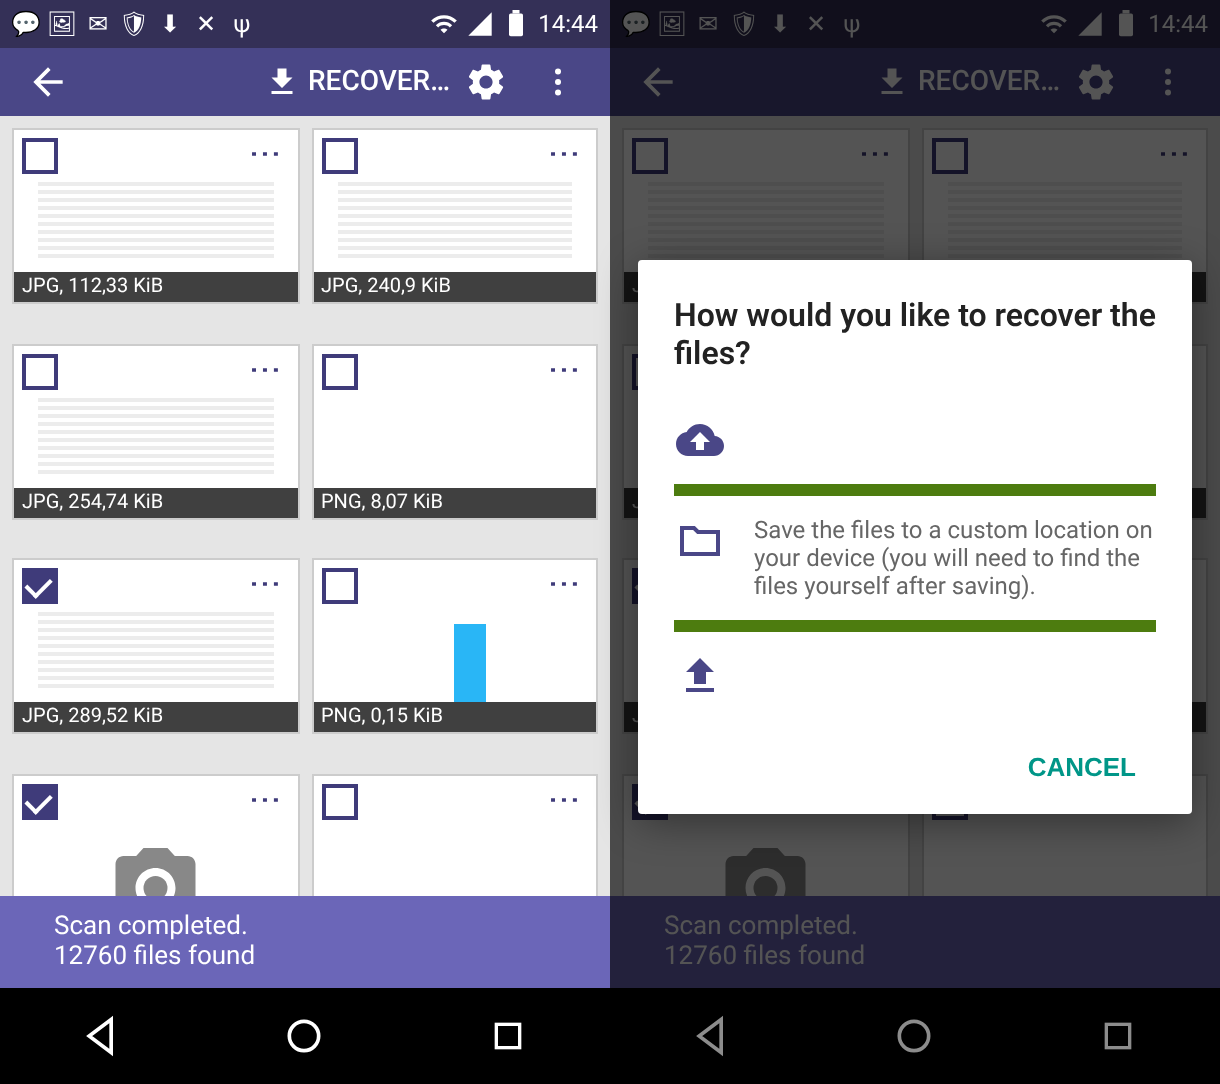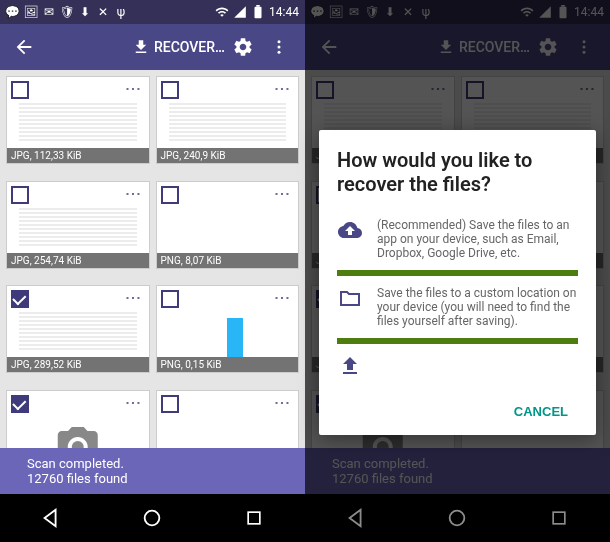--- a/index.html
+++ b/index.html
@@ -4,47 +4,47 @@
 <style>
   * { box-sizing: border-box; margin: 0; padding: 0; }
   body { font-family: Roboto, Arial, sans-serif; background: #fff; }
   .container { display: flex; width: 610px; height: 542px; }
   .screen { width: 305px; height: 542px; position: relative; display: flex; flex-direction: column; }
   
   .statusbar { height: 24px; background: #343057; display: flex; align-items: center; justify-content: space-between; padding: 0 6px; color: #fff; font-size: 12px; }
   .statusbar .left, .statusbar .right { display: flex; align-items: center; gap: 4px; }
   .statusbar .icon-sb { width: 14px; height: 14px; display: inline-flex; align-items: center; justify-content: center; }
   
-  .toolbar { height: 46px; background: #4a4787; display: flex; align-items: center; padding: 0 8px; color: #fff; }
+  .toolbar { height: 34px; background: #4a4787; display: flex; align-items: center; padding: 0 8px; color: #fff; }
   .toolbar .back { width: 32px; display: flex; align-items: center; justify-content: center; }
   .toolbar .spacer { flex: 1; }
   .toolbar .recover { display: flex; align-items: center; gap: 4px; font-size: 14px; font-weight: 500; }
   .toolbar .settings, .toolbar .overflow { width: 36px; display: flex; align-items: center; justify-content: center; }
   
   .grid { flex: 1; background: #e5e5e5; padding: 6px; display: grid; grid-template-columns: 1fr 1fr; gap: 6px; overflow: hidden; position: relative; }
   .tile { background: #fff; position: relative; border: 1px solid #ccc; height: 88px; overflow: hidden; }
   .tile .check { position: absolute; top: 4px; left: 4px; width: 18px; height: 18px; border: 2px solid #3f3b7a; background: #fff; display: flex; align-items: center; justify-content: center; }
   .tile .check.selected { background: #3f3b7a; }
   .tile .check.selected::after { content: ""; width: 10px; height: 6px; border-left: 2px solid #fff; border-bottom: 2px solid #fff; transform: rotate(-45deg) translateY(-1px); }
   .tile .dots { position: absolute; top: 4px; right: 6px; color: #3f3b7a; font-size: 16px; letter-spacing: -2px; writing-mode: vertical-rl; }
-  .tile .label { position: absolute; bottom: 0; left: 0; right: 0; background: #737373; color: #fff; font-size: 10px; padding: 2px 4px; }
+  .tile .label { position: absolute; bottom: 0; left: 0; right: 0; background: #404040; color: #fff; font-size: 10px; padding: 2px 4px; }
   .tile .doc { position: absolute; top: 26px; left: 12px; right: 12px; bottom: 20px; background: linear-gradient(#d8d8d8 2px, transparent 2px); background-size: 100% 4px; opacity: 0.5; }
   .tile .checker { position: absolute; top: 0; left: 0; right: 0; bottom: 0; background-image: linear-gradient(45deg, #bbb 25%, transparent 25%), linear-gradient(-45deg, #bbb 25%, transparent 25%), linear-gradient(45deg, transparent 75%, #bbb 75%), linear-gradient(-45deg, transparent 75%, #bbb 75%); background-size: 16px 16px; background-position: 0 0, 0 8px, 8px -8px, -8px 0px; background-color: #ddd; z-index: -1; }
   .tile .bluebar { position: absolute; bottom: 14px; left: 50%; width: 16px; height: 40px; background: #29b6f6; }
   .tile .camera { position: absolute; top: 30px; left: 24px; right: 24px; bottom: 8px; }
   
   .footer { position: absolute; bottom: 48px; left: 0; right: 0; background: #6b66b8; color: #fff; padding: 8px 27px; font-size: 13px; }
   
   .navbar { height: 48px; background: #000; display: flex; align-items: center; justify-content: space-around; }
   .navbar .nbtn { width: 28px; height: 28px; display: flex; align-items: center; justify-content: center; }
   
   .scrim { position: absolute; top: 0; left: 0; right: 0; bottom: 0; background: rgba(0,0,0,0.45); z-index: 5; }
   
   .dialog { position: absolute; top: 130px; left: 14px; right: 14px; background: #fff; border-radius: 2px; box-shadow: 0 4px 20px rgba(0,0,0,0.4); z-index: 10; padding: 18px 18px 8px 18px; }
-  .dialog h3 { font-size: 20px; font-weight: 600; margin-bottom: 12px; color: #222; }
+  .dialog h3 { font-size: 16px; font-weight: 600; margin-bottom: 12px; color: #222; }
   .dialog .opt { display: flex; gap: 14px; padding: 10px 0; border-top: 6px solid #4d7c0f; font-size: 12px; color: #666; align-items: flex-start; }
   .dialog .opt:first-of-type { border-top: none; }
   .dialog .opt .oi { width: 26px; flex-shrink: 0; color: #3f3b7a; display: flex; align-items: center; justify-content: center; }
   .dialog .actions { display: flex; justify-content: flex-end; padding-top: 8px; }
   .dialog .actions button { background: none; border: none; color: #009688; font-weight: 600; font-size: 13px; padding: 8px 10px; cursor: pointer; }
   
   .dimmed .statusbar, .dimmed .toolbar, .dimmed .grid, .dimmed .footer { filter: brightness(0.6); }
 </style>
 </head>
 <body>
@@ -307,21 +307,20 @@
     <div class="scrim"></div>
 
     <div class="dialog">
       <h3>How would you like to recover the files?</h3>
       <div class="opt">
         <div class="oi">
           <svg width="24" height="24" viewBox="0 0 24 24">
               <path fill="#4a4787" d="M19.35 10.04C18.67 6.59 15.64 4 12 4 9.11 4 6.6 5.64 5.35 8.04 2.34 8.36 0 10.91 0 14c0 3.31 2.69 6 6 6h13c2.76 0 5-2.24 5-5 0-2.64-2.05-4.78-4.65-4.96zM14 13v4h-4v-4H7l5-5 5 5h-3z"></path>
             </svg>
         </div>
-        <div>(Recommended) Save the files to an app on your device, such as Email, Dropbox, Google Drive, etc.</div>
       </div>
       <div class="opt">
         <div class="oi">
           <svg width="24" height="24" viewBox="0 0 24 24">
               <path fill="none" stroke="#4a4787" stroke-width="2" d="M3 6h6l2 2h10v11H3V6z"></path>
             </svg>
         </div>
         <div>Save the files to a custom location on your device (you will need to find the files yourself after saving).</div>
       </div>
       <div class="opt">

